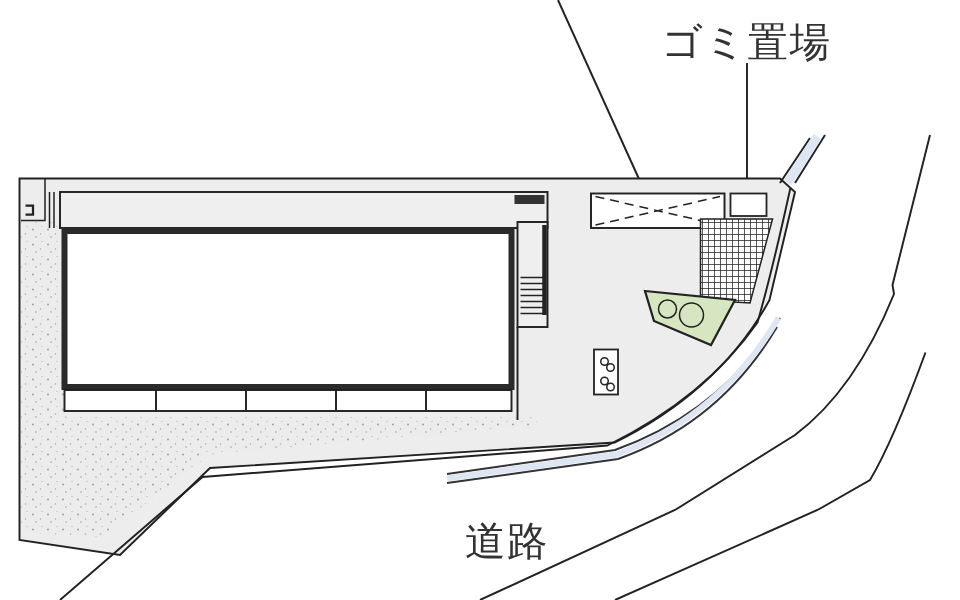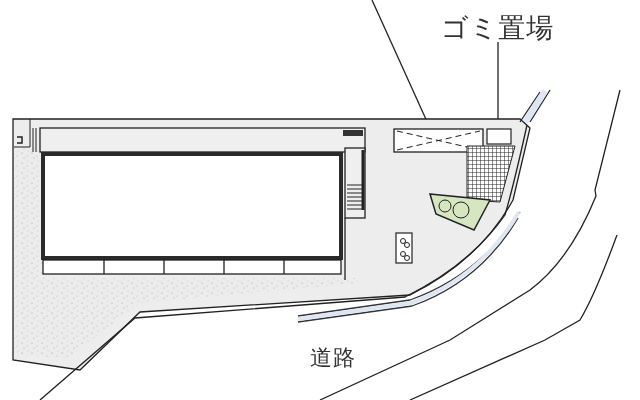--- a/index.html
+++ b/index.html
@@ -1,20 +1,20 @@
 <!DOCTYPE html>
 <html><head>
 <meta charset="utf-8">
 <style>
   html, body { margin:0; padding:0; background:#ffffff; }
   body { width:640px; height:400px; overflow:hidden; position:relative; font-family:"DejaVu Sans", sans-serif; }
   #plan { position:absolute; left:0; top:0; width:640px; height:400px; }
   .label { position:absolute; color:#333333; font-family:Liberation Serif, serif; white-space:nowrap; }
   #label-garbage { left:441px; top:10px; font-size:27px; letter-spacing:1px; }
-  #label-road { left:310px; top:343px; font-size:22px; letter-spacing:1px; }
+  #label-road { left:310px; top:343px; font-size:27px; letter-spacing:1px; }
 </style>
 </head>
 <body>
 
 <svg id="plan" width="640" height="400" viewBox="0 0 640 400" xmlns="http://www.w3.org/2000/svg">
   <defs>
     <pattern id="gravel" width="10" height="10" patternUnits="userSpaceOnUse">
       <rect width="10" height="10" fill="#ececec"></rect>
       <circle cx="2" cy="3" r="0.6" fill="#999"></circle>
       <circle cx="7" cy="6" r="0.5" fill="#aaa"></circle>

